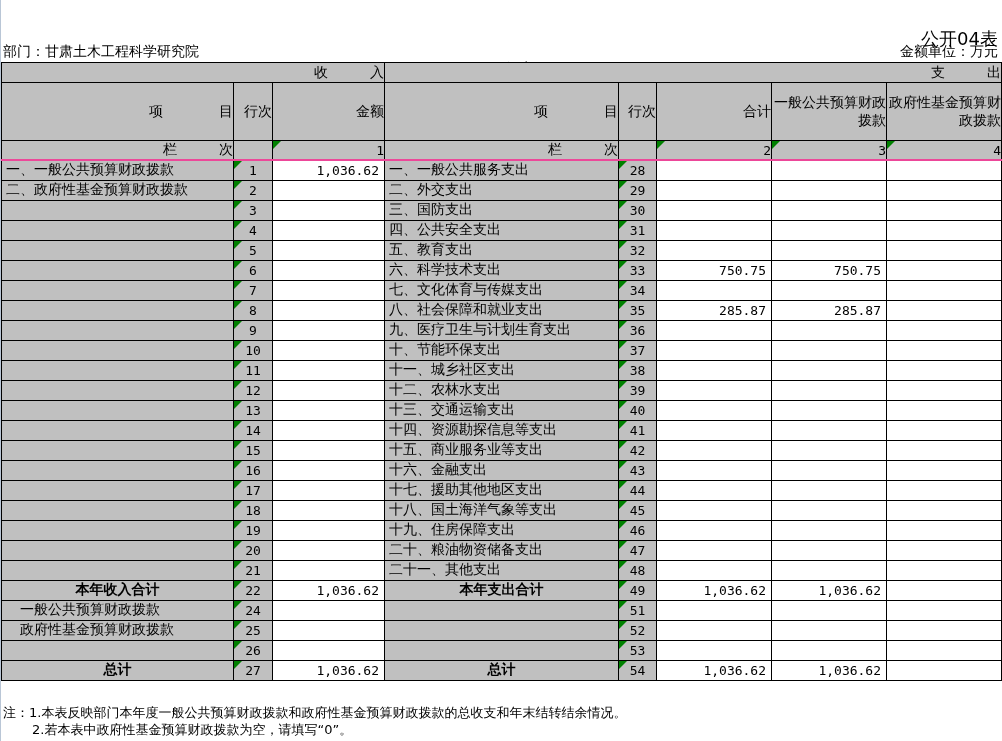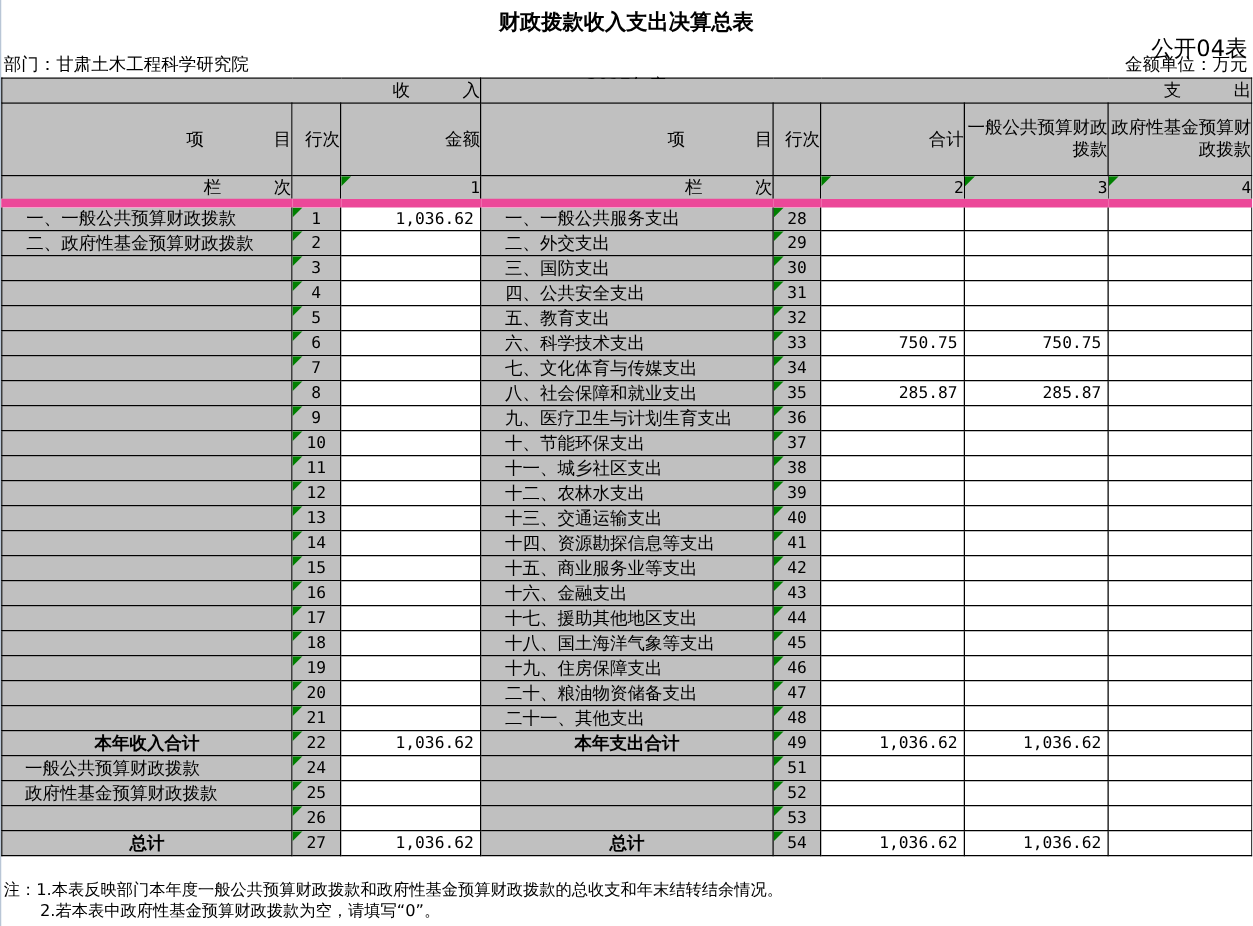--- a/index.html
+++ b/index.html
@@ -21,46 +21,45 @@
     border-collapse:collapse;table-layout:fixed;font-size:14px;
   }
   .sheet th,.sheet td{
     border:1px solid #000;padding:0;overflow:hidden;white-space:nowrap;
     vertical-align:middle;font-weight:normal;
   }
   .sheet th{background:var(--gray,#c0c0c0);text-align:right;}
   tr.sec-row th{height:19px;}
   tr.head-row th{height:57px;font-family:Liberation Serif, serif;}
   tr.head-row th.wrap{white-space:normal;line-height:18px;}
-  tr.idx-row th{height:18px;border-bottom:7px solid #ec4899;padding-left:36px;}
+  tr.idx-row th{height:18px;border-bottom:2px solid #ec4899;padding-left:36px;}
   .num{font-family:"DejaVu Sans Mono","Liberation Mono",monospace;font-size:13px;}
 
   .sheet tbody tr{height:20px;}
-  .sheet td.item{background:var(--gray,#c0c0c0);text-align:left;padding-left:19px;}
+  .sheet td.item{background:var(--gray,#c0c0c0);text-align:left;padding-left:4px;}
   .sheet td.item.indent{padding-left:18px;}
   .sheet td.item.total{text-align:center;padding-left:0;font-weight:bold;}
   .sheet td.line{background:var(--gray,#c0c0c0);text-align:center;
     font-family:"DejaVu Sans Mono","Liberation Mono",monospace;font-size:13px;}
   .sheet td.val{background:#fff;text-align:right;padding-right:5px;
     font-family:"DejaVu Sans Mono","Liberation Mono",monospace;font-size:13px;}
   .tri{position:relative;}
   .tri::before{
     content:"";position:absolute;top:0;left:0;width:0;height:0;
     border-top:8px solid var(--green,#008000);border-right:8px solid transparent;
   }
   .notes{position:absolute;top:704px;left:3px;font-size:13px;line-height:17px;}
   .notes .n2{padding-left:29px;}
 </style>
 </head>
 <body>
 
 <div class="page">
   <div class="window-edge"></div>
 
-  <div class="title">财政拨款收入支出决算总表</div>
   <div class="table-code">公开04表</div>
 
   <div class="meta">
     <span class="year">2017年度</span>
     <span class="dept">部门：甘肃土木工程科学研究院</span>
     <span class="unit">金额单位：万元</span>
   </div>
 
   <table class="sheet">
     <colgroup>

